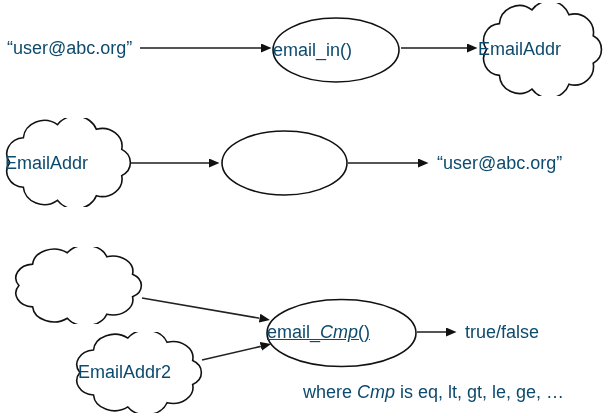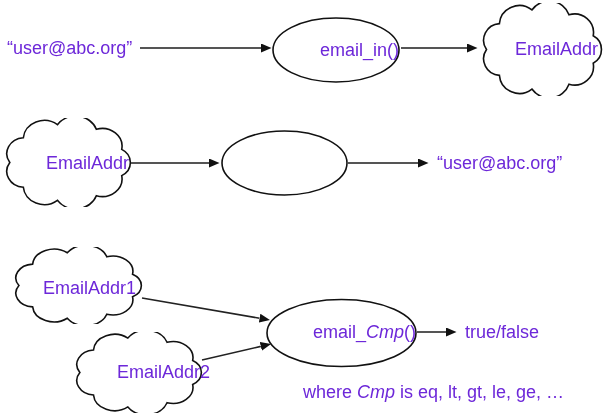--- a/index.html
+++ b/index.html
@@ -12,23 +12,23 @@
     color: #111111;
     overflow: hidden;
   }
   #shapes { position: absolute; left: 0; top: 0; width: 609px; height: 416px; }
   .lbl {
     position: absolute;
     font-size: 18px;
     line-height: 22px;
     height: 22px;
     white-space: nowrap;
-    color: #6d28d9;
+    color: #0c4a6e;
   }
-  .center { text-align: right; }
+  .center { text-align: left; }
   .it { font-style: italic; }
 </style>
 </head>
 <body>
 
 <div id="stage">
 
   <svg id="shapes" viewBox="0 0 609 416" xmlns="http://www.w3.org/2000/svg">
     <defs>
       <marker id="arrowhead" markerUnits="userSpaceOnUse" markerWidth="11" markerHeight="9" refX="0" refY="4.5" orient="auto">
@@ -66,19 +66,18 @@
     <line x1="417" y1="332" x2="446" y2="332" stroke="#555555" stroke-width="2" marker-end="url(#arrowhead)"></line>
   </svg>
 
   <div class="lbl" style="left:7px; top:37px;">“user@abc.org”</div>
   <div class="lbl center" style="left:273px; top:39px; width:126px;">email_in()</div>
   <div class="lbl center" style="left:478px; top:38px; width:120px;">EmailAddr</div>
 
   <div class="lbl center" style="left:5px; top:152px; width:124px;">EmailAddr</div>
   <div class="lbl" style="left:437px; top:152px;">“user@abc.org”</div>
 
-  <div class="lbl center" style="left:16px; top:277px; width:120px;">EmailAddr1</div>
-  <div class="lbl center" style="left:78px; top:361px; width:120px;margin-left:12px;">EmailAddr2</div>
-  <div class="lbl center" style="left:267px; top:321px; width:149px;"><span>email_</span><span class="it">Cmp</span><span>()</span></div>
+  <div class="lbl center" style="left:78px; top:361px; width:120px;">EmailAddr2</div>
+  <div class="lbl center" style="left:267px; top:321px; width:149px;text-decoration:underline;"><span>email_</span><span class="it">Cmp</span><span>()</span></div>
   <div class="lbl" style="left:303px; top:381px;"><span>where </span><span class="it">Cmp</span><span> is eq, lt, gt, le, ge, …</span></div>
   <div class="lbl" style="left:465px; top:321px;">true/false</div>
 
 </div>
 
 </body></html>

